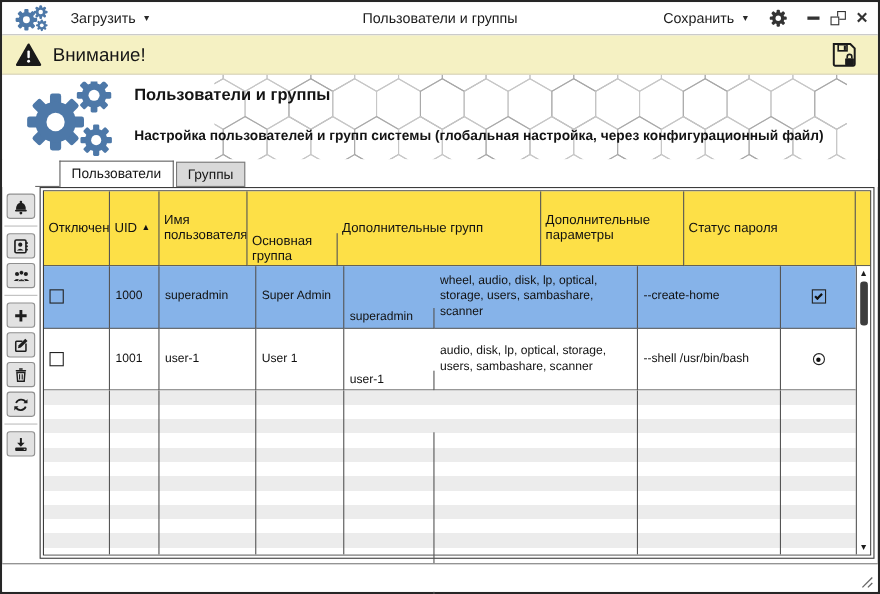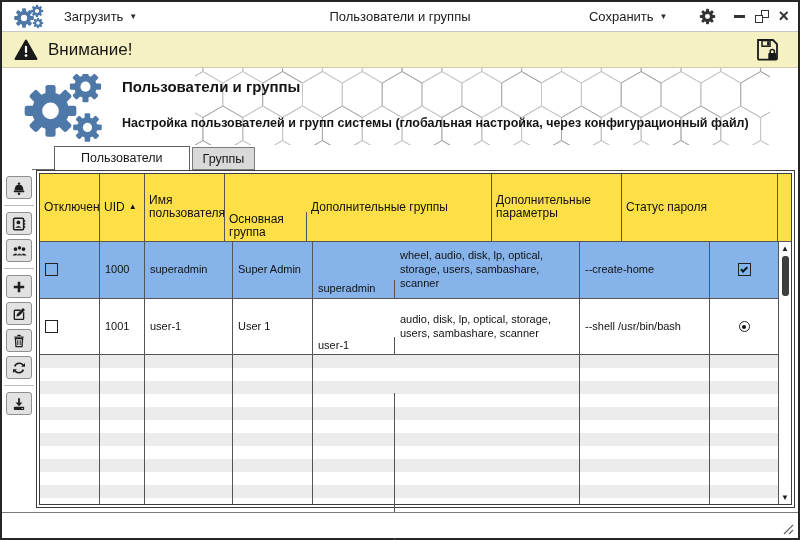--- a/index.html
+++ b/index.html
@@ -7,21 +7,21 @@
   *{box-sizing:border-box;}
   .window{width:800px;height:540px;border:2px solid #262626;background:#fff;display:flex;flex-direction:column;}
 
   
   .titlebar{flex:0 0 30px;display:flex;align-items:center;padding:0 9px;background:#fff;border-bottom:1px solid #c6c6c6;position:relative;}
   .logo-sm{width:34px;height:26px;margin-left:2px;}
   .tb-btn{display:flex;align-items:center;gap:6px;font-size:13px;color:#1c1c1c;margin-left:17px;cursor:default;}
   .caret{font-size:8px;color:#2a2a2a;line-height:1;}
   .tb-title{position:absolute;left:0;right:0;text-align:center;font-size:13px;color:#1b1b1b;font-weight:500;pointer-events:none;}
   .tb-right{margin-left:auto;display:flex;align-items:center;z-index:2;}
-  .tb-right .tb-btn{margin-left:0;margin-right:32px;}
+  .tb-right .tb-btn{margin-left:0;margin-right:18px;}
   .gearbtn{width:17px;height:17px;margin-right:18px;}
   .winctl{display:flex;align-items:center;gap:9px;}
   .minbtn{display:inline-flex;width:12px;height:14px;align-items:center;}
   .minbar{width:11px;height:3px;background:#333;}
   .maxbtn{position:relative;width:14px;height:13px;display:inline-block;}
   .sq{position:absolute;width:8px;height:8px;border:1.5px solid #333;background:#fff;}
   .sq1{right:0;top:0;}
   .sq2{left:0;bottom:0;}
   .closebtn{font-size:18px;font-weight:bold;color:#333;line-height:13px;}
 
@@ -36,21 +36,21 @@
   .pagehead{flex:0 0 77px;position:relative;background:#fff;overflow:hidden;}
   .hexwrap{position:absolute;top:0;right:28px;width:575px;height:77px;z-index:0;}
   .logo-lg{position:absolute;left:16px;top:6px;width:100px;height:68px;z-index:1;}
   .ph-title{position:absolute;left:120px;top:10px;font-size:15px;font-weight:700;color:#141414;z-index:1;}
   .ph-sub{position:absolute;left:120px;top:48px;font-size:12.5px;font-weight:700;color:#141414;z-index:1;white-space:nowrap;}
 
   
   .tabbar{flex:0 0 25px;display:flex;align-items:flex-end;padding-left:52px;position:relative;background:#fff;}
   .tabbar::before{content:"";position:absolute;left:30px;bottom:0;width:23px;border-bottom:1px solid #6a6a6a;}
   .tab{font-size:12.5px;color:#161616;padding:4px 10px 3px;border:1px solid #7a7a7a;background:#d9d9d9;margin-right:2px;}
-  .tab.active{background:#fff;border-color:#5f5f5f;border-bottom:none;padding:4px 26px 5px;z-index:2;}
+  .tab.active{background:#fff;border-color:#5f5f5f;border-bottom:none;padding:4px 10px 5px;z-index:2;}
 
   
   .main{flex:1;display:flex;min-height:0;}
   .sidebar{flex:0 0 34px;display:flex;flex-direction:column;align-items:center;padding-top:4px;}
   .sbtn{width:26px;height:23px;background:#e2e2e2;border:1px solid #8f8f8f;border-radius:3px;display:flex;align-items:center;justify-content:center;margin:2px 0;}
   .ssep{width:30px;border-top:1px solid #bdbdbd;margin:4px 0;}
 
   .tablewrap{flex:1;margin:0 3px 4px 0;border:1px solid #3c3c3c;padding:2px;display:flex;min-width:0;background:#fff;}
   .tableinner{flex:1;border:1px solid #3c3c3c;display:flex;flex-direction:column;min-width:0;background:#fff;}
 
@@ -385,21 +385,21 @@
               <span>UID</span>
               <span class="sort">▲</span>
             </div>
           <div class="th w3">
               <span>Имя пользователя</span>
             </div>
           <div class="th w4">
               <span>Основная группа</span>
             </div>
           <div class="th w5">
-              <span>Дополнительные группы</span>
+              <span>Дополнительные групп</span>
             </div>
           <div class="th w6">
               <span>Дополнительные параметры</span>
             </div>
           <div class="th w7">
               <span>Статус пароля</span>
             </div>
           <div class="th stub"></div>
         </div>
 

